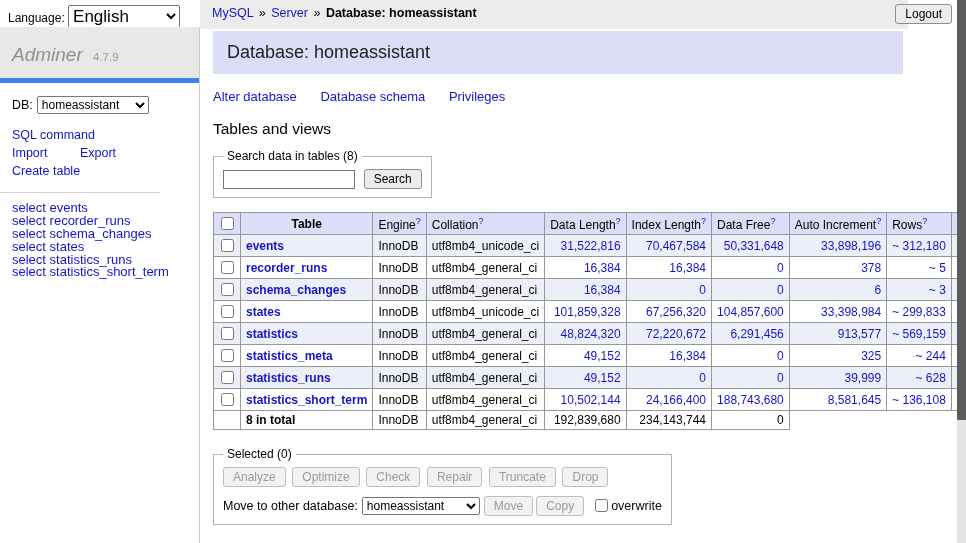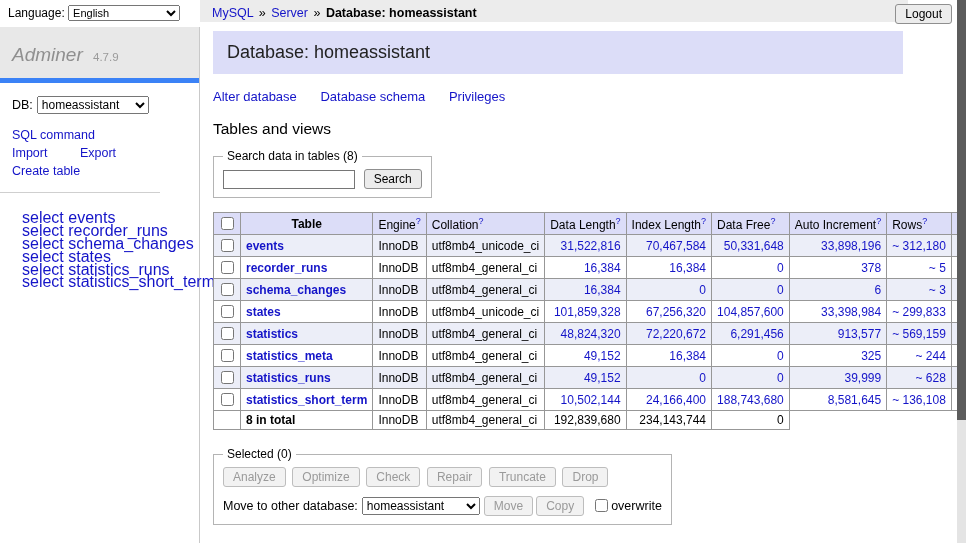--- a/index.html
+++ b/index.html
@@ -7,22 +7,22 @@
   body {
     width: 966px; height: 543px; position: relative; overflow: hidden;
     font-family: "Liberation Sans", sans-serif; font-size: 13px; color: #000;
     background: #fff;
   }
   a { color: #1414c8; text-decoration: none; cursor: pointer; }
 
   
   #lang-bar { position: absolute; left: 0; top: 0; width: 200px; height: 27px;
     padding: 5px 8px; font-size: 12px; }
-  #lang-bar select { font-size: 11px; width: 112px; }
-  #breadcrumb { position: absolute; left: 200px; top: 0; right: 58px; height: 22px;
+  #lang-bar select { font-size: 17px; width: 112px; }
+  #breadcrumb { position: absolute; left: 200px; top: 0; right: 58px; height: 29px;
     background: #ececec; padding: 6px 12px; font-size: 12.5px; }
   #breadcrumb .sep { color: #000; margin: 0 2px; }
   #breadcrumb .current { font-weight: bold; color: #000; }
   #logout-btn { position: absolute; top: 4px; right: 14px; }
 
   
   button { font-family: "Liberation Sans", sans-serif; font-size: 12px;
     padding: 2px 9px; background: #ececec; border: 1px solid #8f8f8f;
     border-radius: 3px; color: #000; cursor: pointer; }
   button:disabled { color: #9a9a9a; background: #f2f2f2; border-color: #bdbdbd; }
@@ -35,21 +35,21 @@
     border-right: 1px solid #c9c9c9; }
   #sidebar h1 { margin: 0; padding: 10px 12px; background: #e8e8e8;
     border-bottom: 5px solid #3b82f6; font-weight: normal; }
   #sidebar h1 .app-name { font-style: italic; font-size: 19px; color: #8f8f8f; }
   #sidebar h1 .version { font-size: 11.5px; color: #9a9a9a; margin-left: 3px; }
   #db-row { padding: 13px 12px 4px; font-size: 12.5px; }
   #db-row select { font-size: 12px; width: 112px; margin-left: 4px; }
   #sidebar-links { margin: 0; padding: 8px 12px 12px; font-size: 12.5px;
     line-height: 1.45; border-bottom: 1px solid #cfcfcf; width: 160px; }
   #sidebar-links a { margin-right: 29px; white-space: nowrap; }
-  #table-list { margin: 10px; padding: 9px 12px; font-size: 16px; }
+  #table-list { margin: 0; padding: 9px 12px; font-size: 13px; }
   #table-list a { display: block; line-height: 12.8px; white-space: nowrap; }
 
   
   #main { position: absolute; left: 213px; top: 26px; width: 690px; bottom: 0; }
   #main h2 { background: #dcddf8; margin: 5px 0 0; padding: 11px 14px;
     font-size: 18px; font-weight: normal; color: #222; }
   p.links { margin: 15px 0 13px; font-size: 13px; }
   p.links a { margin-right: 20px; }
   h3 { font-size: 15.5px; font-weight: normal; margin: 16px 0 11px; }
 

